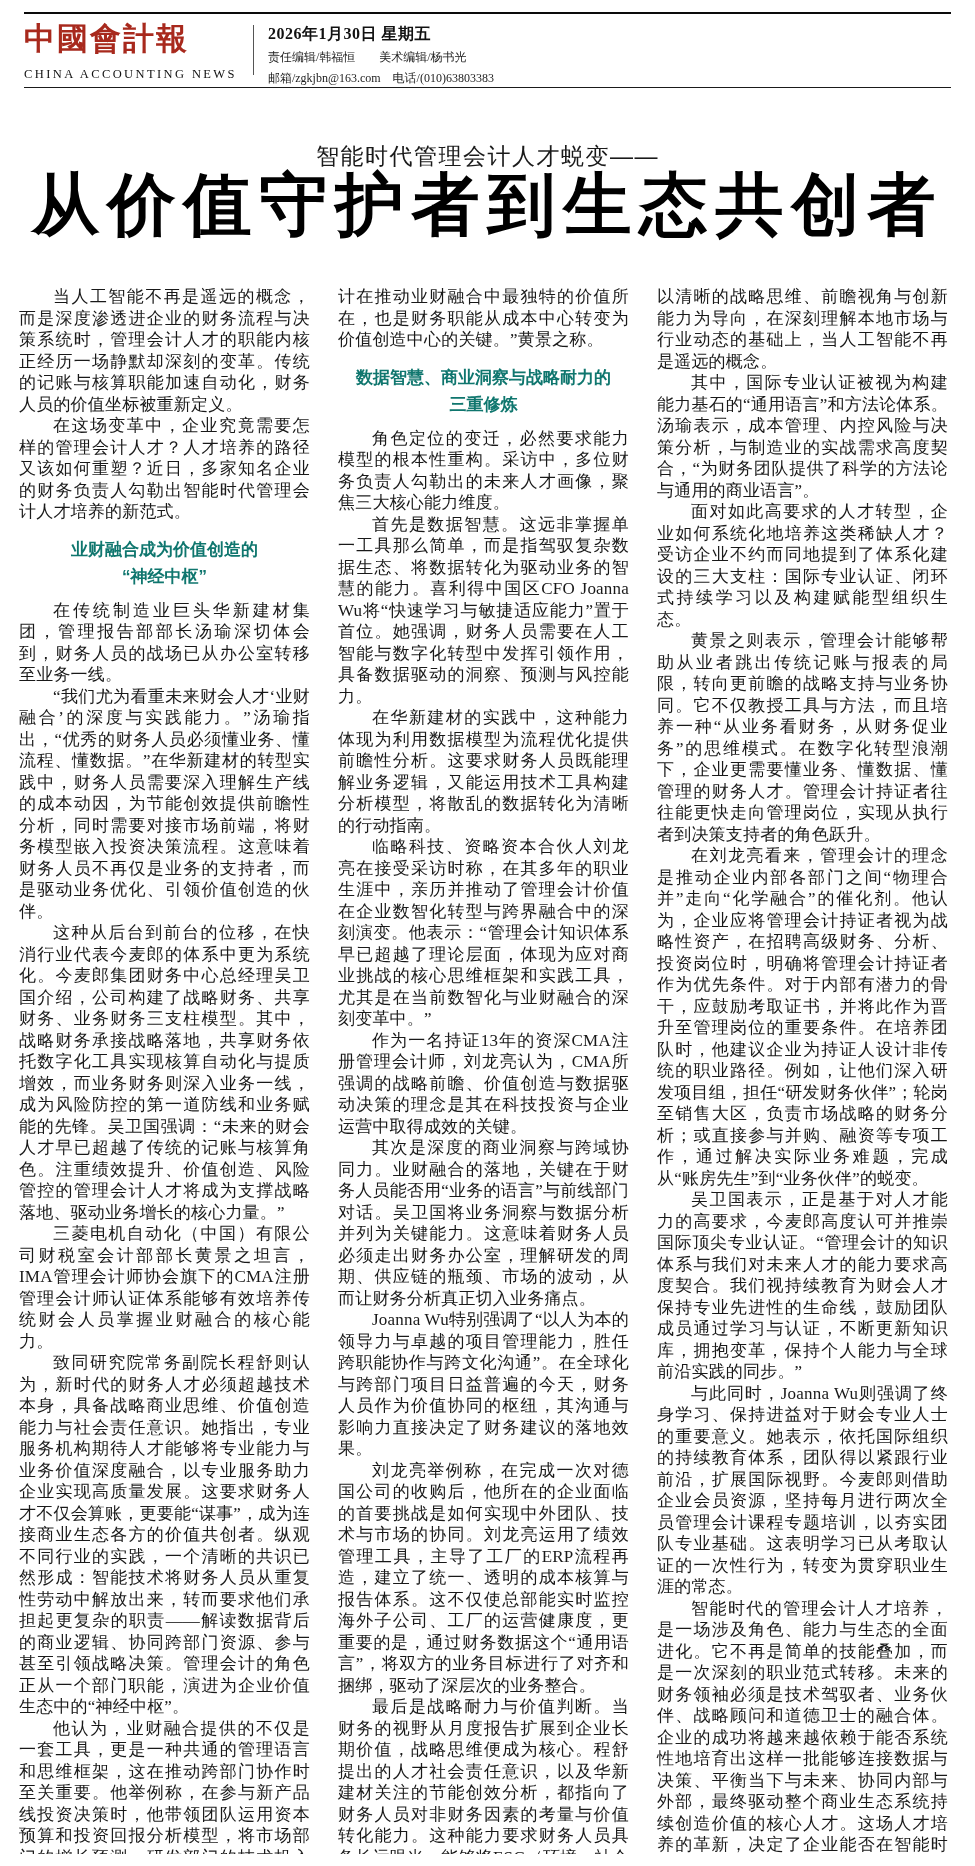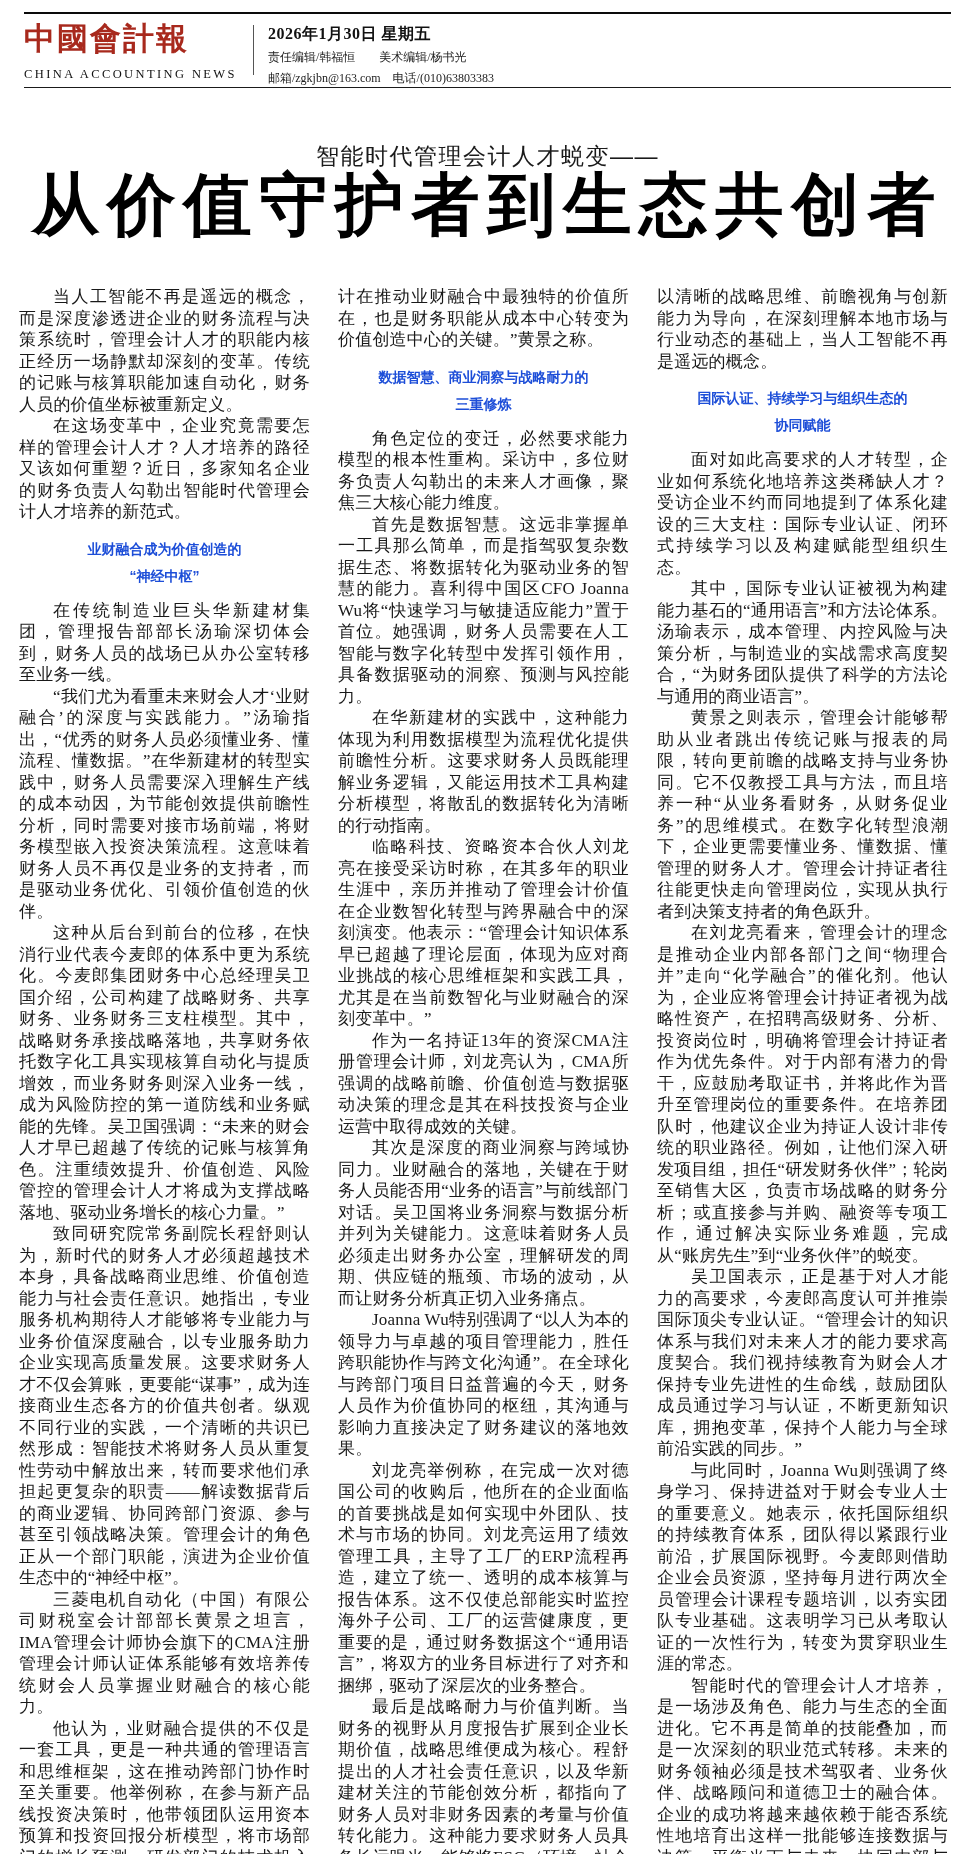--- a/index.html
+++ b/index.html
@@ -110,25 +110,25 @@
     line-height: 21.5px;
     letter-spacing: 0.2px;
     text-align: justify;
     text-justify: inter-ideograph;
     text-indent: 2em;
     color: #191919;
   }
   .para.cont { text-indent: 0; }
   .col-heading {
     margin: 13px 0 10px 0;
-    font-size: 14px;
+    font-size: 17px;
     line-height: 27px;
     font-weight: 700;
     text-align: center;
-    color: #1d4ed8;
+    color: #0f766e;
     font-family: "Liberation Sans", sans-serif;
     white-space: pre-line;
   }
 </style>
 </head>
 <body>
 
 <div class="page">
   <div class="rule rule-top"></div>
 
@@ -154,44 +154,42 @@
 
   <div class="columns" id="columns">
       <div class="column">
         <p class="para">当人工智能不再是遥远的概念，而是深度渗透进企业的财务流程与决策系统时，管理会计人才的职能内核正经历一场静默却深刻的变革。传统的记账与核算职能加速自动化，财务人员的价值坐标被重新定义。</p>
         <p class="para">在这场变革中，企业究竟需要怎样的管理会计人才？人才培养的路径又该如何重塑？近日，多家知名企业的财务负责人勾勒出智能时代管理会计人才培养的新范式。</p>
         <h2 class="col-heading">业财融合成为价值创造的
 “神经中枢”</h2>
         <p class="para">在传统制造业巨头华新建材集团，管理报告部部长汤瑜深切体会到，财务人员的战场已从办公室转移至业务一线。</p>
         <p class="para">“我们尤为看重未来财会人才‘业财融合’的深度与实践能力。”汤瑜指出，“优秀的财务人员必须懂业务、懂流程、懂数据。”在华新建材的转型实践中，财务人员需要深入理解生产线的成本动因，为节能创效提供前瞻性分析，同时需要对接市场前端，将财务模型嵌入投资决策流程。这意味着财务人员不再仅是业务的支持者，而是驱动业务优化、引领价值创造的伙伴。</p>
         <p class="para">这种从后台到前台的位移，在快消行业代表今麦郎的体系中更为系统化。今麦郎集团财务中心总经理吴卫国介绍，公司构建了战略财务、共享财务、业务财务三支柱模型。其中，战略财务承接战略落地，共享财务依托数字化工具实现核算自动化与提质增效，而业务财务则深入业务一线，成为风险防控的第一道防线和业务赋能的先锋。吴卫国强调：“未来的财会人才早已超越了传统的记账与核算角色。注重绩效提升、价值创造、风险管控的管理会计人才将成为支撑战略落地、驱动业务增长的核心力量。”</p>
+        <p class="para">三菱电机自动化（中国）有限公司财税室会计部部长黄景之坦言，IMA管理会计师协会旗下的CMA注册管理会计师认证体系能够有效培养传统财会人员掌握业财融合的核心能力。</p>
         <p class="para">致同研究院常务副院长程舒则认为，新时代的财务人才必须超越技术本身，具备战略商业思维、价值创造能力与社会责任意识。她指出，专业服务机构期待人才能够将专业能力与业务价值深度融合，以专业服务助力企业实现高质量发展。这要求财务人才不仅会算账，更要能“谋事”，成为连接商业生态各方的价值共创者。纵观不同行业的实践，一个清晰的共识已然形成：智能技术将财务人员从重复性劳动中解放出来，转而要求他们承担起更复杂的职责——解读数据背后的商业逻辑、协同跨部门资源、参与甚至引领战略决策。管理会计的角色正从一个部门职能，演进为企业价值生态中的“神经中枢”。</p>
-        <p class="para">三菱电机自动化（中国）有限公司财税室会计部部长黄景之坦言，IMA管理会计师协会旗下的CMA注册管理会计师认证体系能够有效培养传统财会人员掌握业财融合的核心能力。</p>
         <p class="para">他认为，业财融合提供的不仅是一套工具，更是一种共通的管理语言和思维框架，这在推动跨部门协作时至关重要。他举例称，在参与新产品线投资决策时，他带领团队运用资本预算和投资回报分析模型，将市场部门的增长预测、研发部门的技术投入和供应链部门的成本结构整合进统一的财务模型中进行敏感性分析和情景模拟，使得技术出身的研发负责人和市场负责人能够在一个量化的、基于价值的平台上进行对话，极大地提升了决策效率和科学性。</p>
       </div>
       <div class="column">
         <p class="para cont">计在推动业财融合中最独特的价值所在，也是财务职能从成本中心转变为价值创造中心的关键。”黄景之称。</p>
         <h2 class="col-heading">数据智慧、商业洞察与战略耐力的
 三重修炼</h2>
         <p class="para">角色定位的变迁，必然要求能力模型的根本性重构。采访中，多位财务负责人勾勒出的未来人才画像，聚焦三大核心能力维度。</p>
         <p class="para">首先是数据智慧。这远非掌握单一工具那么简单，而是指驾驭复杂数据生态、将数据转化为驱动业务的智慧的能力。喜利得中国区CFO Joanna Wu将“快速学习与敏捷适应能力”置于首位。她强调，财务人员需要在人工智能与数字化转型中发挥引领作用，具备数据驱动的洞察、预测与风控能力。</p>
         <p class="para">在华新建材的实践中，这种能力体现为利用数据模型为流程优化提供前瞻性分析。这要求财务人员既能理解业务逻辑，又能运用技术工具构建分析模型，将散乱的数据转化为清晰的行动指南。</p>
         <p class="para">临略科技、资略资本合伙人刘龙亮在接受采访时称，在其多年的职业生涯中，亲历并推动了管理会计价值在企业数智化转型与跨界融合中的深刻演变。他表示：“管理会计知识体系早已超越了理论层面，体现为应对商业挑战的核心思维框架和实践工具，尤其是在当前数智化与业财融合的深刻变革中。”</p>
         <p class="para">作为一名持证13年的资深CMA注册管理会计师，刘龙亮认为，CMA所强调的战略前瞻、价值创造与数据驱动决策的理念是其在科技投资与企业运营中取得成效的关键。</p>
         <p class="para">其次是深度的商业洞察与跨域协同力。业财融合的落地，关键在于财务人员能否用“业务的语言”与前线部门对话。吴卫国将业务洞察与数据分析并列为关键能力。这意味着财务人员必须走出财务办公室，理解研发的周期、供应链的瓶颈、市场的波动，从而让财务分析真正切入业务痛点。</p>
         <p class="para">Joanna Wu特别强调了“以人为本的领导力与卓越的项目管理能力，胜任跨职能协作与跨文化沟通”。在全球化与跨部门项目日益普遍的今天，财务人员作为价值协同的枢纽，其沟通与影响力直接决定了财务建议的落地效果。</p>
         <p class="para">刘龙亮举例称，在完成一次对德国公司的收购后，他所在的企业面临的首要挑战是如何实现中外团队、技术与市场的协同。刘龙亮运用了绩效管理工具，主导了工厂的ERP流程再造，建立了统一、透明的成本核算与报告体系。这不仅使总部能实时监控海外子公司、工厂的运营健康度，更重要的是，通过财务数据这个“通用语言”，将双方的业务目标进行了对齐和捆绑，驱动了深层次的业务整合。</p>
         <p class="para">最后是战略耐力与价值判断。当财务的视野从月度报告扩展到企业长期价值，战略思维便成为核心。程舒提出的人才社会责任意识，以及华新建材关注的节能创效分析，都指向了财务人员对非财务因素的考量与价值转化能力。这种能力要求财务人员具备长远眼光，能够将ESG（环境、社会和治理）等看似“软性”的指标，转化为可量化、可管理的财务成果，并在此过程中坚守职业道德，平衡短期利益与长期可持续发展。</p>
       </div>
       <div class="column">
         <p class="para cont">以清晰的战略思维、前瞻视角与创新能力为导向，在深刻理解本地市场与行业动态的基础上，当人工智能不再是遥远的概念。</p>
-        <h2 class="col-heading">国际认证、持续学习与组织生态的
-协同赋能</h2>
+        <p class="para">其中，国际专业认证被视为构建能力基石的“通用语言”和方法论体系。汤瑜表示，成本管理、内控风险与决策分析，与制造业的实战需求高度契合，“为财务团队提供了科学的方法论与通用的商业语言”。</p>
         <p class="para">面对如此高要求的人才转型，企业如何系统化地培养这类稀缺人才？受访企业不约而同地提到了体系化建设的三大支柱：国际专业认证、闭环式持续学习以及构建赋能型组织生态。</p>
-        <p class="para">其中，国际专业认证被视为构建能力基石的“通用语言”和方法论体系。汤瑜表示，成本管理、内控风险与决策分析，与制造业的实战需求高度契合，“为财务团队提供了科学的方法论与通用的商业语言”。</p>
         <p class="para">黄景之则表示，管理会计能够帮助从业者跳出传统记账与报表的局限，转向更前瞻的战略支持与业务协同。它不仅教授工具与方法，而且培养一种“从业务看财务，从财务促业务”的思维模式。在数字化转型浪潮下，企业更需要懂业务、懂数据、懂管理的财务人才。管理会计持证者往往能更快走向管理岗位，实现从执行者到决策支持者的角色跃升。</p>
         <p class="para">在刘龙亮看来，管理会计的理念是推动企业内部各部门之间“物理合并”走向“化学融合”的催化剂。他认为，企业应将管理会计持证者视为战略性资产，在招聘高级财务、分析、投资岗位时，明确将管理会计持证者作为优先条件。对于内部有潜力的骨干，应鼓励考取证书，并将此作为晋升至管理岗位的重要条件。在培养团队时，他建议企业为持证人设计非传统的职业路径。例如，让他们深入研发项目组，担任“研发财务伙伴”；轮岗至销售大区，负责市场战略的财务分析；或直接参与并购、融资等专项工作，通过解决实际业务难题，完成从“账房先生”到“业务伙伴”的蜕变。</p>
         <p class="para">吴卫国表示，正是基于对人才能力的高要求，今麦郎高度认可并推崇国际顶尖专业认证。“管理会计的知识体系与我们对未来人才的能力要求高度契合。我们视持续教育为财会人才保持专业先进性的生命线，鼓励团队成员通过学习与认证，不断更新知识库，拥抱变革，保持个人能力与全球前沿实践的同步。”</p>
         <p class="para">与此同时，Joanna Wu则强调了终身学习、保持进益对于财会专业人士的重要意义。她表示，依托国际组织的持续教育体系，团队得以紧跟行业前沿，扩展国际视野。今麦郎则借助企业会员资源，坚持每月进行两次全员管理会计课程专题培训，以夯实团队专业基础。这表明学习已从考取认证的一次性行为，转变为贯穿职业生涯的常态。</p>
         <p class="para">智能时代的管理会计人才培养，是一场涉及角色、能力与生态的全面进化。它不再是简单的技能叠加，而是一次深刻的职业范式转移。未来的财务领袖必须是技术驾驭者、业务伙伴、战略顾问和道德卫士的融合体。企业的成功将越来越依赖于能否系统性地培育出这样一批能够连接数据与决策、平衡当下与未来、协同内部与外部，最终驱动整个商业生态系统持续创造价值的核心人才。这场人才培养的革新，决定了企业能否在智能时代的浪潮中，不仅安全航行，而且能引领方向。</p>
       </div>
     </div>
 </div>
 
 </body></html>

